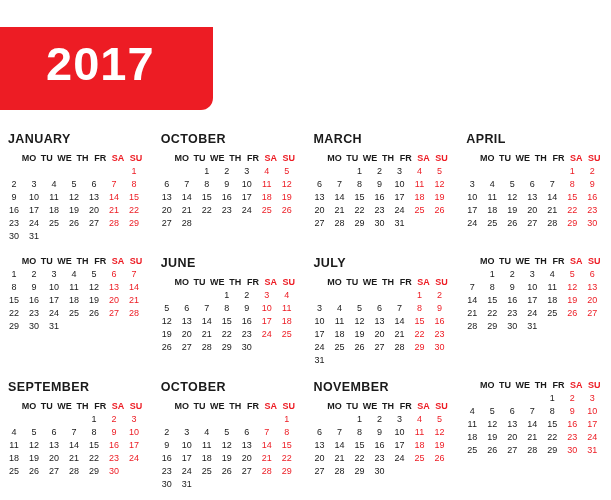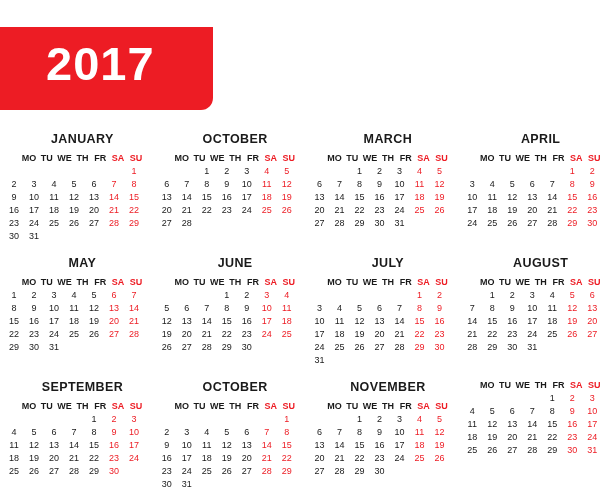--- a/index.html
+++ b/index.html
@@ -53,24 +53,23 @@
   .month {
     width: 152.75px;
     box-sizing: border-box;
     padding: 0 8px 0 0;
   }
   .month-name {
     font-size: 12.5px;
     font-weight: bold;
     color: #1a1a1a;
     letter-spacing: 0.4px;
-    padding-left: 20px;
+    padding-left: 8px;
     margin-bottom: 7px;
     white-space: nowrap;
-    text-align: center;
   }
   .dow-row {
     display: flex;
     padding-left: 20px;
     margin-bottom: 2px;
   }
   .dow {
     width: 20px;
     text-align: center;
     font-size: 9px;
@@ -386,21 +385,20 @@
               <div class="day empty"></div>
               <div class="day weekend empty"></div>
               <div class="day weekend empty"></div>
             </div>
           </div>
         </div>
       </div>
       <div class="row-spacer"></div>
       <div class="row">
         <div class="month">
-          <div class="month-name">MAY</div>
           <div class="dow-row">
             <div class="dow">MO</div>
             <div class="dow">TU</div>
             <div class="dow">WE</div>
             <div class="dow">TH</div>
             <div class="dow">FR</div>
             <div class="dow weekend">SA</div>
             <div class="dow weekend">SU</div>
           </div>
           <div class="weeks">
@@ -590,21 +588,20 @@
               <div class="day empty"></div>
               <div class="day empty"></div>
               <div class="day empty"></div>
               <div class="day empty"></div>
               <div class="day weekend empty"></div>
               <div class="day weekend empty"></div>
             </div>
           </div>
         </div>
         <div class="month">
-          <div class="month-name">AUGUST</div>
           <div class="dow-row">
             <div class="dow">MO</div>
             <div class="dow">TU</div>
             <div class="dow">WE</div>
             <div class="dow">TH</div>
             <div class="dow">FR</div>
             <div class="dow weekend">SA</div>
             <div class="dow weekend">SU</div>
           </div>
           <div class="weeks">

